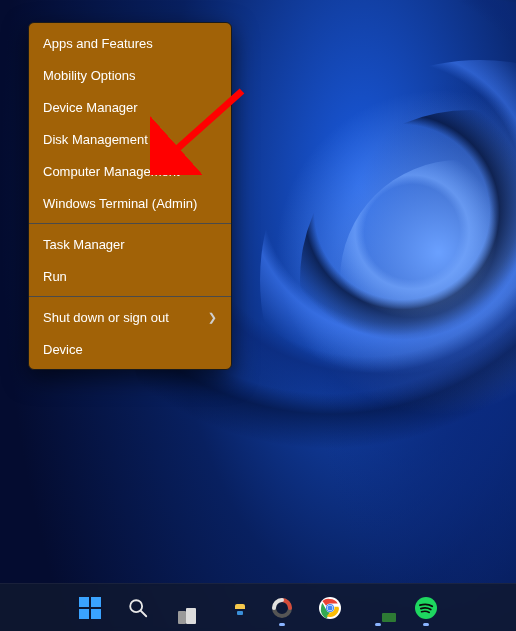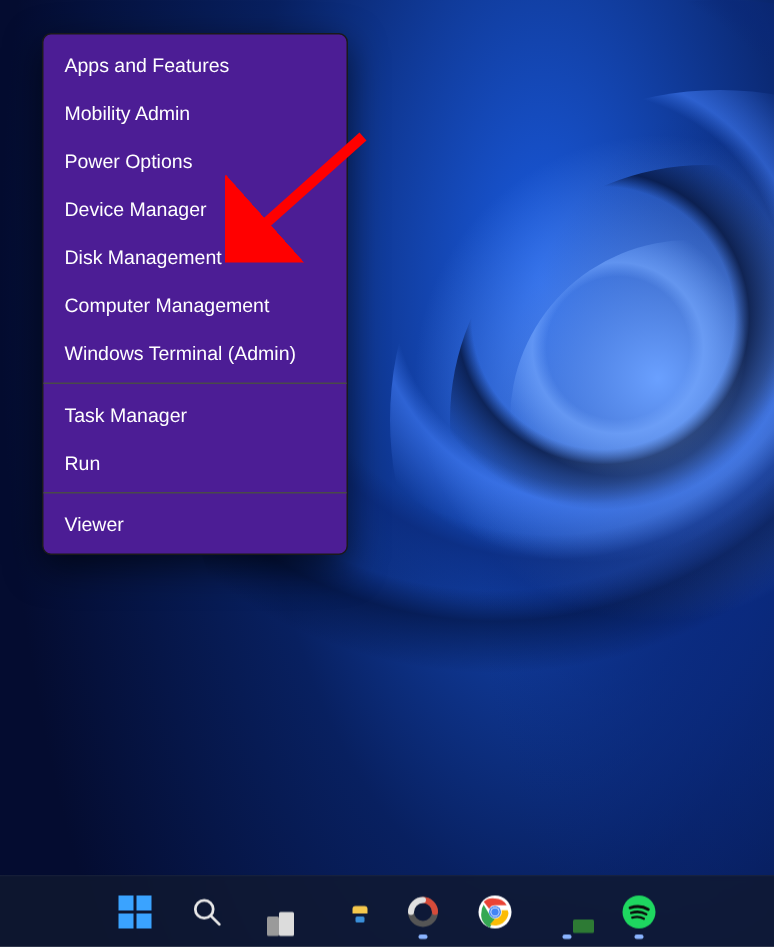--- a/index.html
+++ b/index.html
@@ -24,21 +24,21 @@
   .s4 { width:340px; height:340px; left:300px; top:110px;
         background: radial-gradient(circle at 30% 30%, rgba(255,255,255,0) 26%, rgba(0,10,40,0.7) 29%, rgba(0,10,40,0) 38%); }
   .s5 { width:240px; height:240px; left:340px; top:160px;
         background: radial-gradient(circle at 30% 30%, rgba(255,255,255,0) 20%, rgba(120,170,255,0.6) 24%, rgba(120,170,255,0) 36%); }
 
   
   .menu {
     position: absolute;
     left: 28px; top: 22px;
     width: 204px;
-    background: #4c1d95;
+    background: #a16207;
     border: 1px solid #1a1a1a;
     border-radius: 6px;
     box-shadow: 0 8px 24px rgba(0,0,0,0.6);
     padding: 4px 0;
     color: #fff;
     font-size: 13px;
   }
   .menu-item {
     display: flex; align-items: center; justify-content: space-between;
     height: 32px; padding: 0 14px;
@@ -109,24 +109,21 @@
   <div class="swirl s3"></div>
   <div class="swirl s4"></div>
   <div class="swirl s5"></div>
 </div>
 
 <div class="menu" id="menu">
     <div class="menu-item">
       <span>Apps and Features</span>
     </div>
     <div class="menu-item">
-      <span>Mobility Admin</span>
-    </div>
-    <div class="menu-item">
-      <span>Power Options</span>
+      <span>Mobility Options</span>
     </div>
     <div class="menu-item">
       <span>Device Manager</span>
     </div>
     <div class="menu-item">
       <span>Disk Management</span>
     </div>
     <div class="menu-item">
       <span>Computer Management</span>
     </div>
@@ -135,21 +132,25 @@
     </div>
     <div class="divider"></div>
     <div class="menu-item">
       <span>Task Manager</span>
     </div>
     <div class="menu-item">
       <span>Run</span>
     </div>
     <div class="divider"></div>
     <div class="menu-item">
-      <span>Viewer</span>
+      <span>Shut down or sign out</span>
+      <span class="chev">❯</span>
+    </div>
+    <div class="menu-item">
+      <span>Device</span>
     </div>
   </div>
 
 <svg class="arrow" width="100" height="90">
   <defs>
     <marker id="ah" markerWidth="12" markerHeight="12" refX="2" refY="6" orient="auto">
       <path d="M0,0 L12,6 L0,12 Z" fill="#ff0000"></path>
     </marker>
   </defs>
   <line x1="92" y1="6" x2="18" y2="72" stroke="#ff0000" stroke-width="7" marker-end="url(#ah)"></line>

